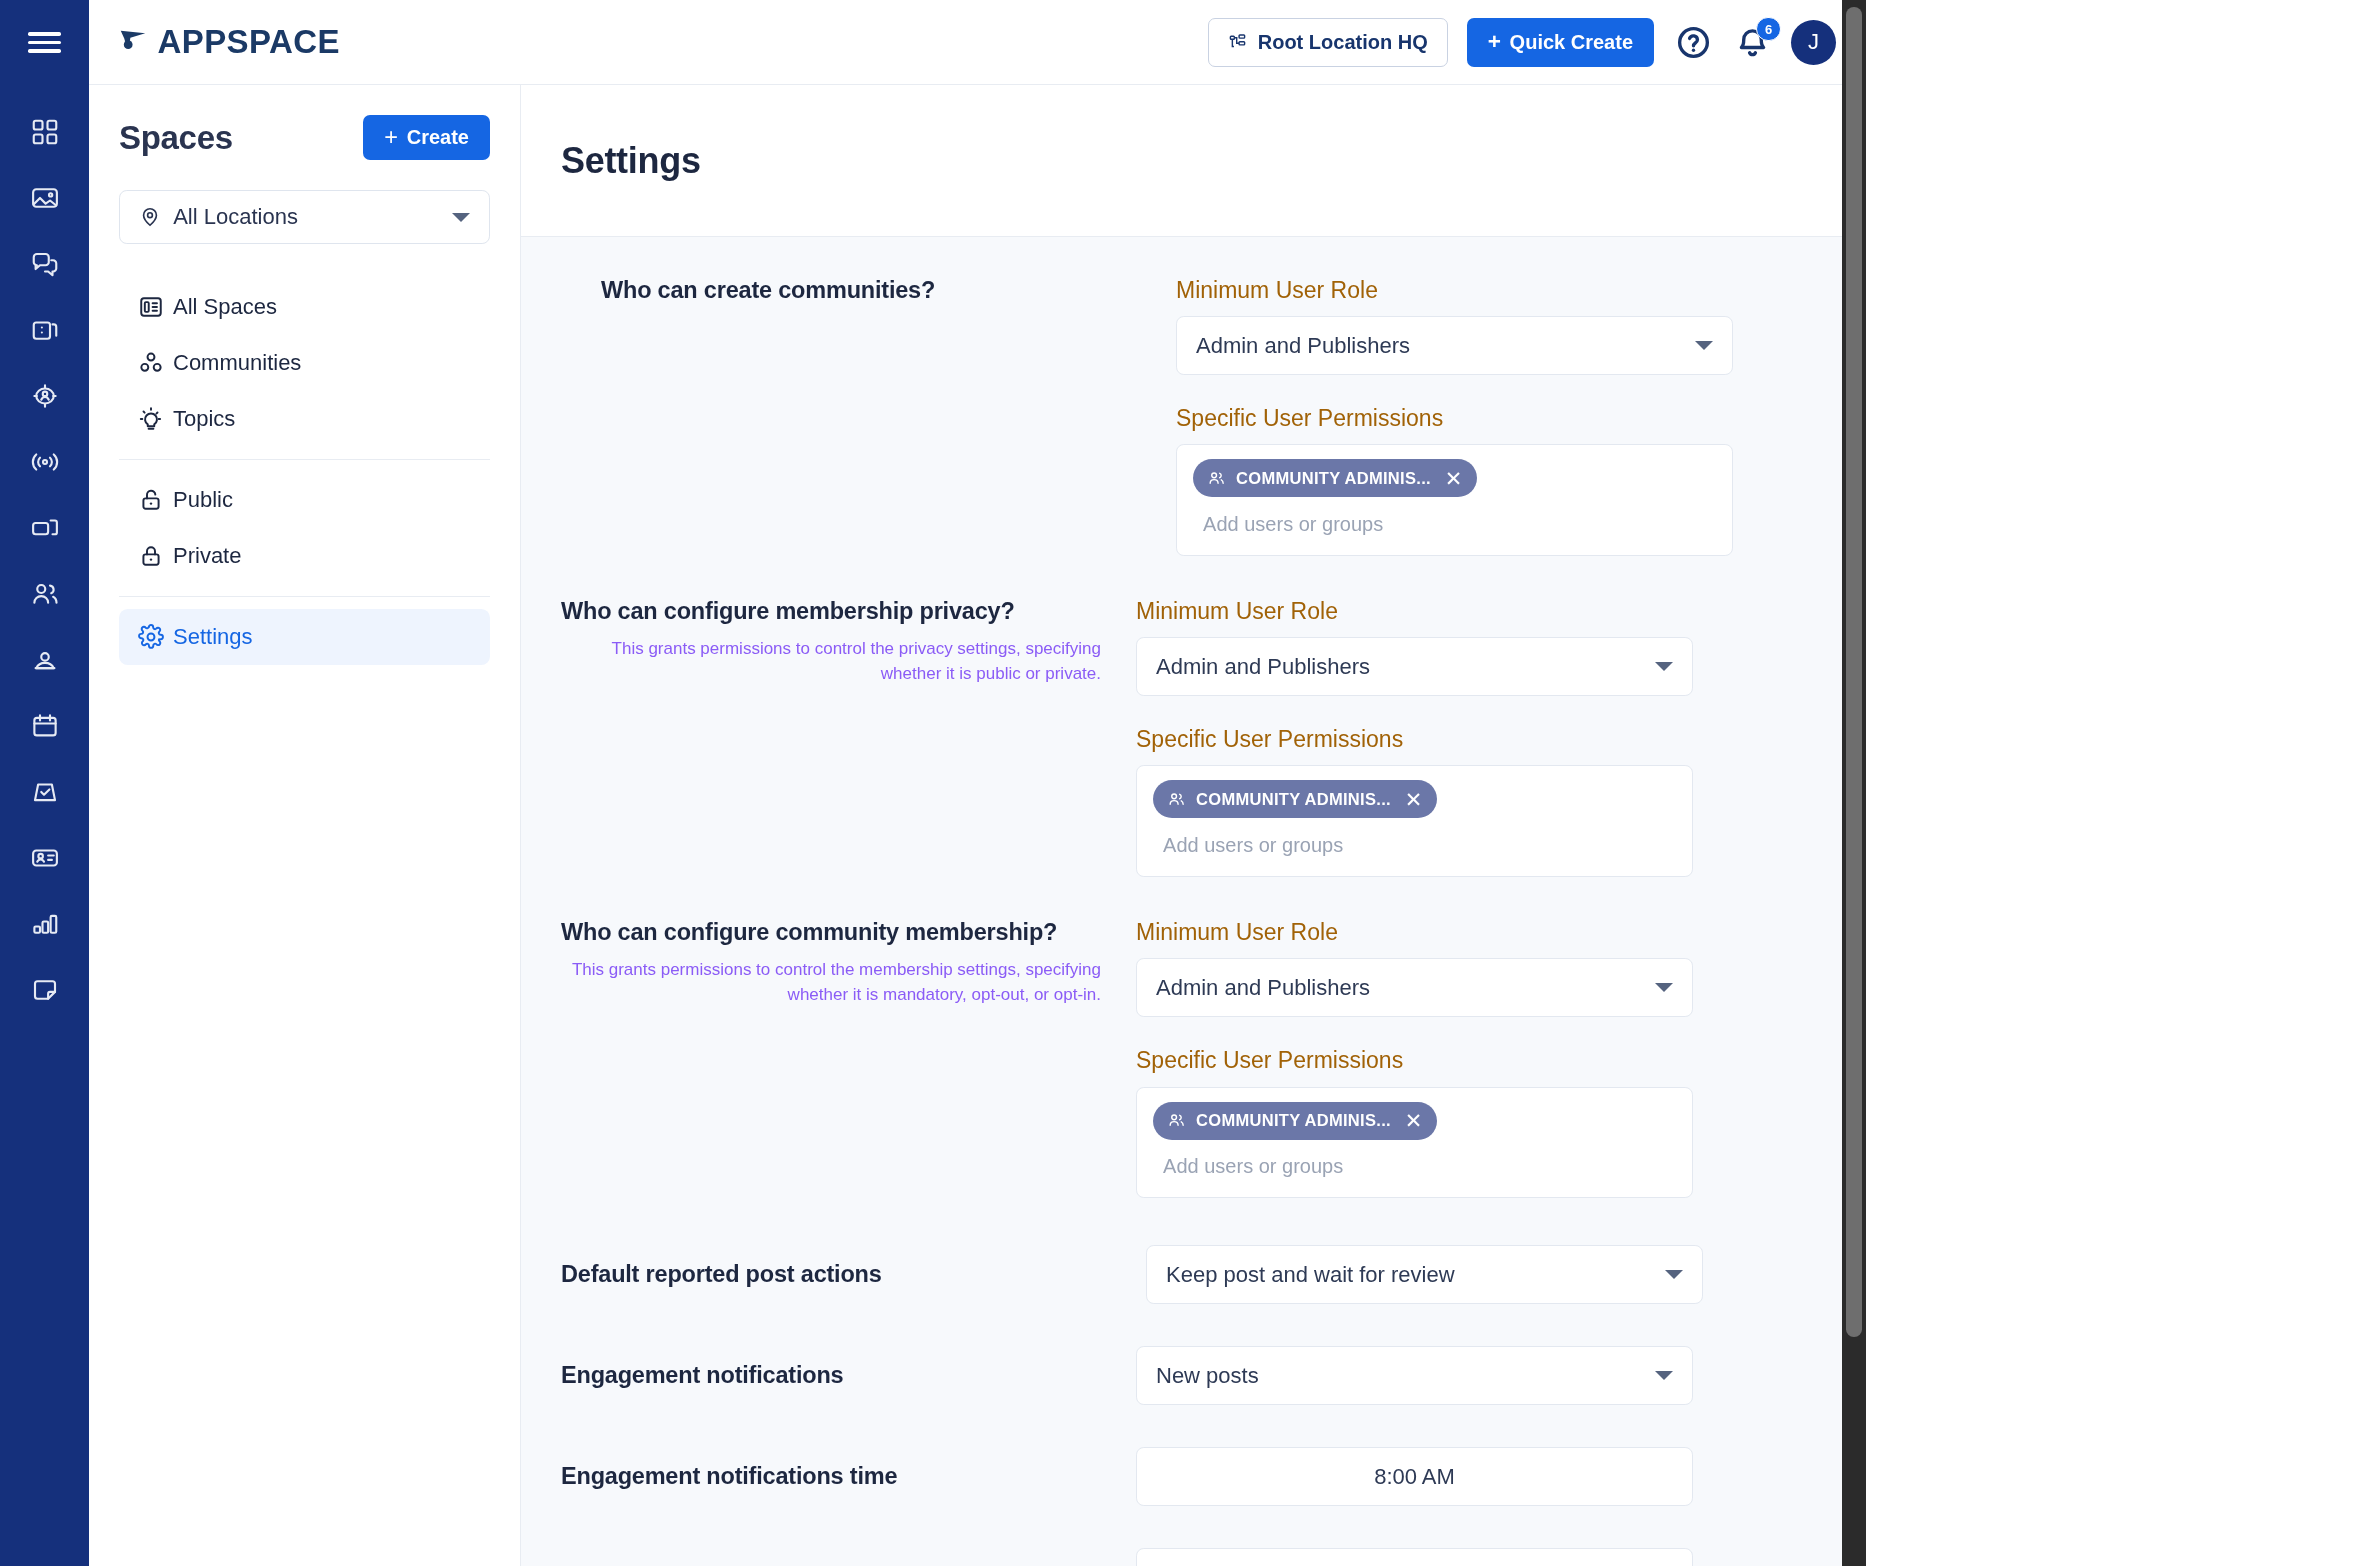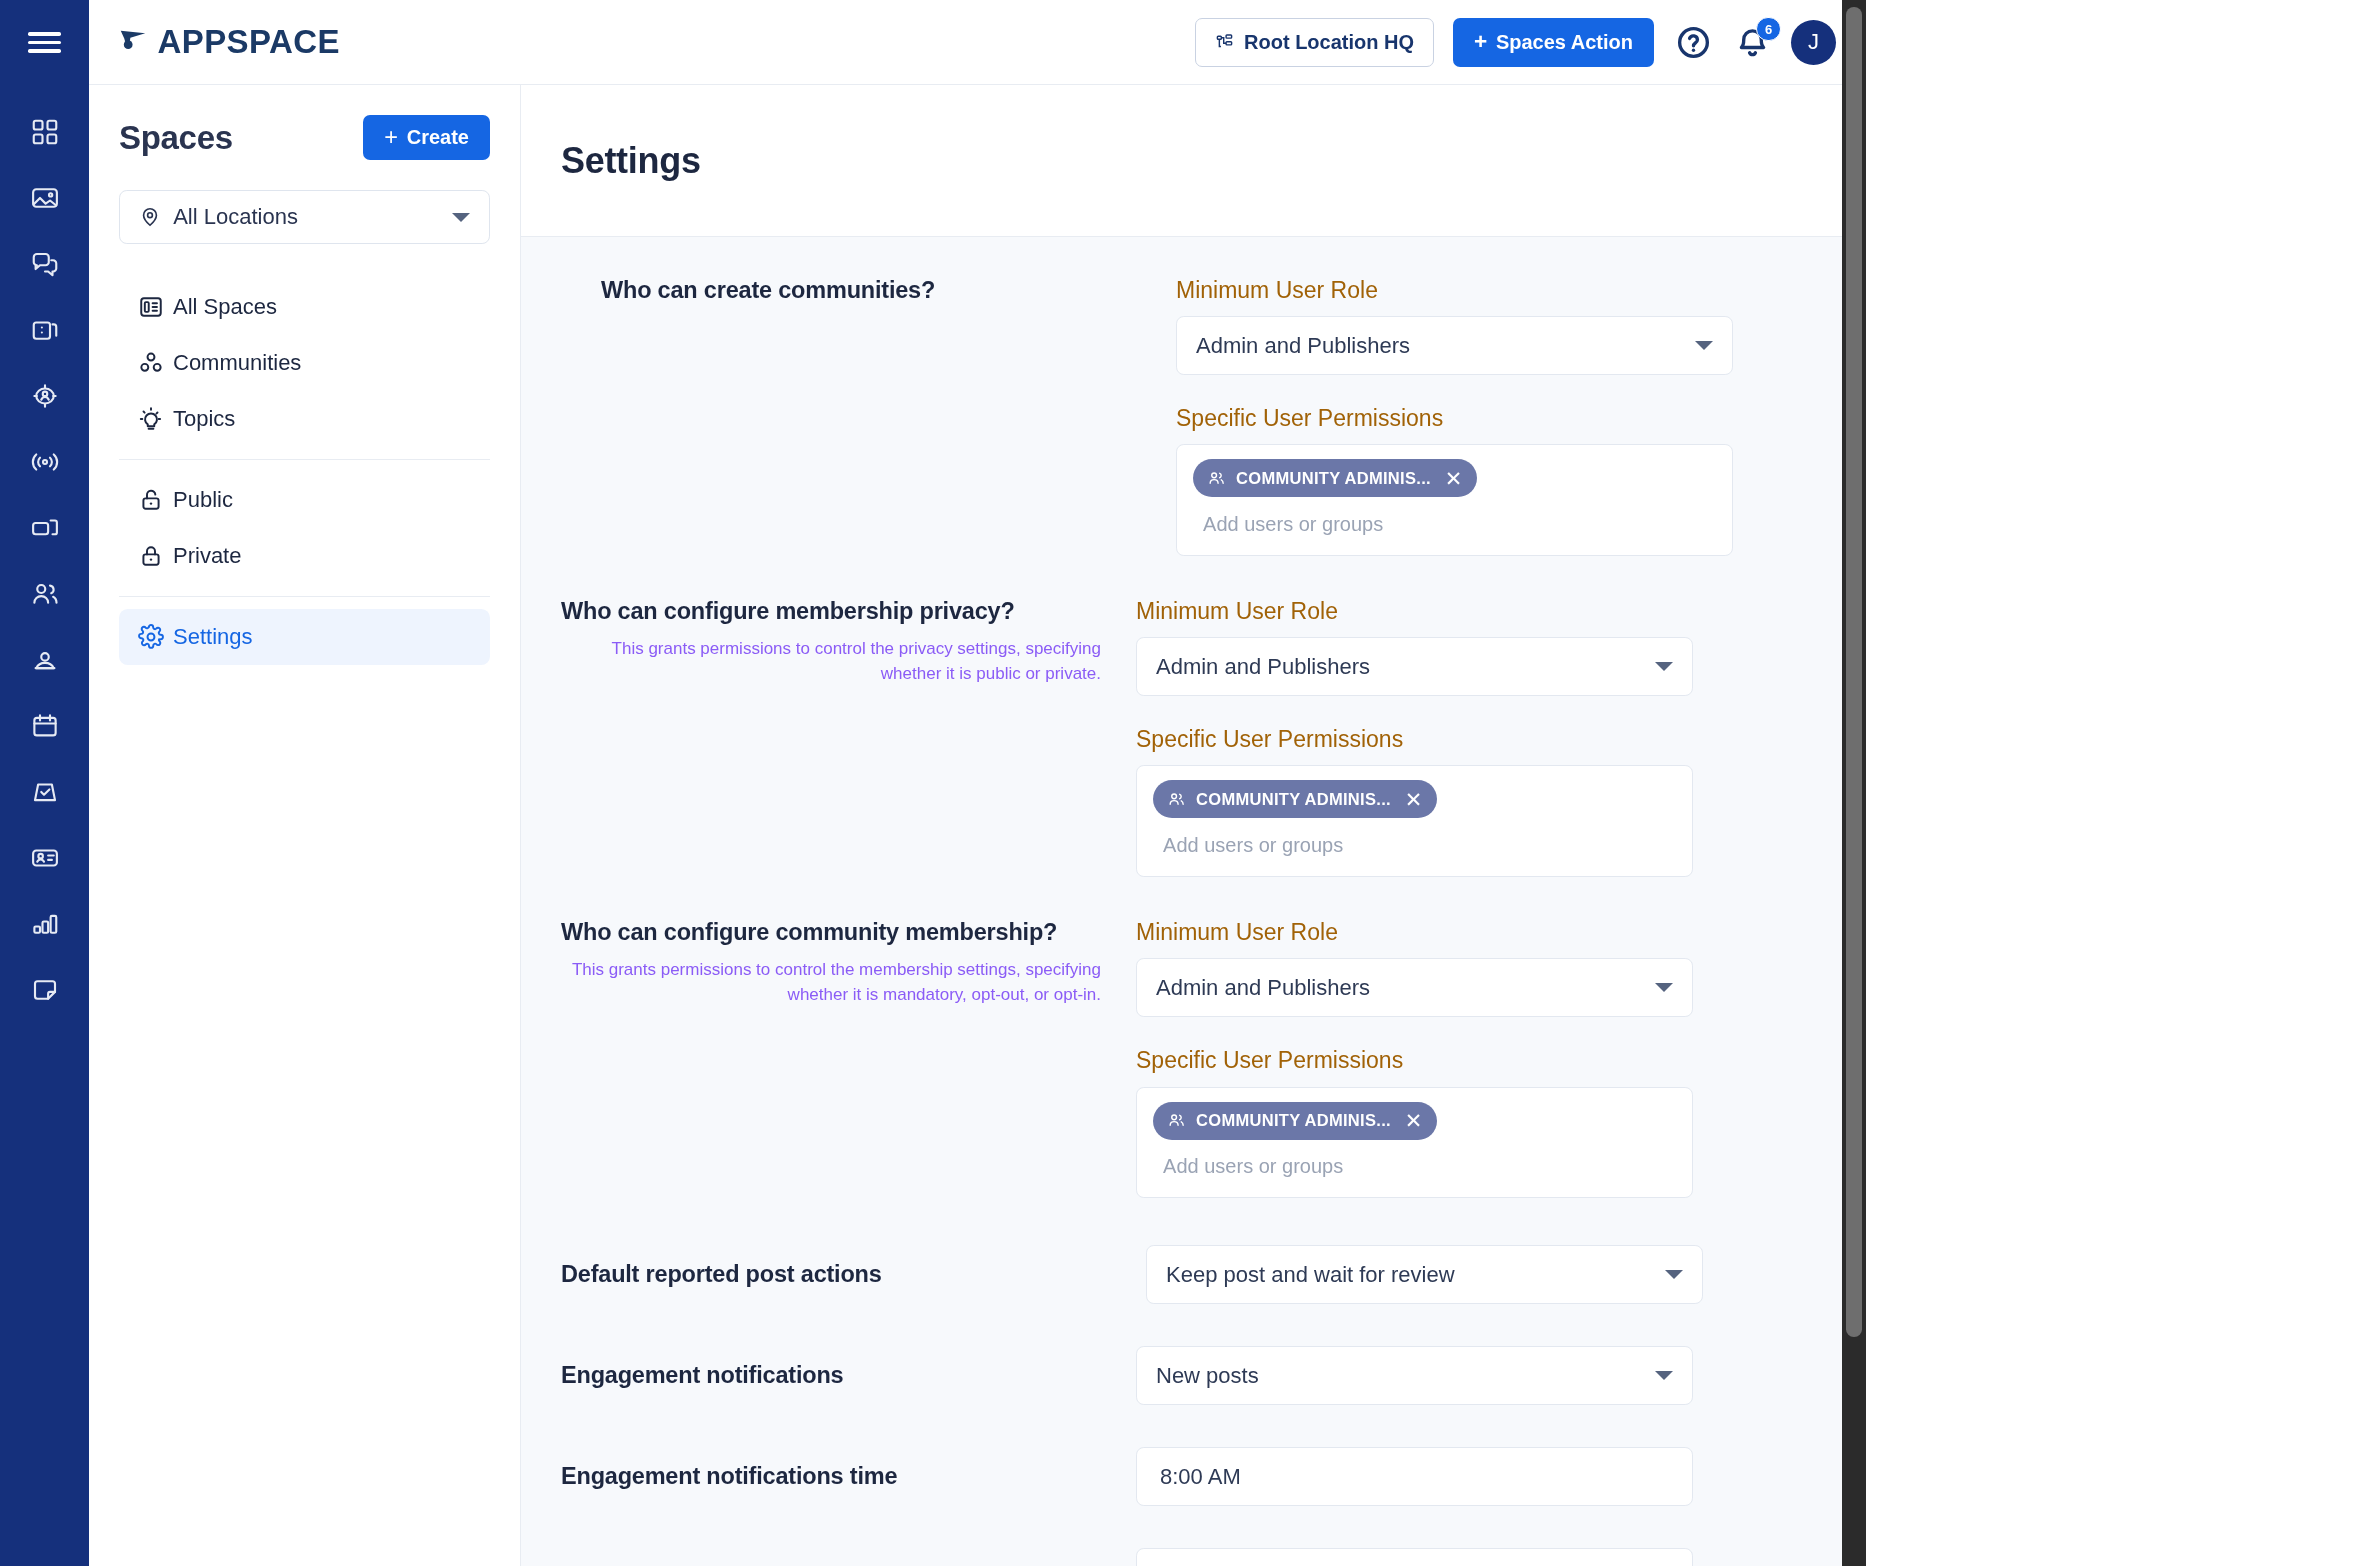--- a/index.html
+++ b/index.html
@@ -170,21 +170,21 @@
     height: 38px; padding: 0 14px; border-radius: 19px;
     background: #6b77a8; color: #fff;
     font-size: 16.5px; font-weight: 600; letter-spacing: 0.3px;
     max-width: 100%;
   }
   .chip svg { width: 19px; height: 19px; stroke: #fff; fill: none; stroke-width: 1.8; stroke-linecap: round; stroke-linejoin: round; }
   .chip .x { font-size: 21px; line-height: 1; cursor: pointer; font-weight: 400; margin-left: 3.5px; }
   .chip-input { font-size: 20px; color: #9aa3b4; margin-top: 15.7px; padding-left: 10.4px; }
   .text-box {
     height: 59px; border: 1.3px solid #e3e8f0; border-radius: 7.8px;
-    background: #fff; display: flex; align-items: center; padding: 0 23px;
+    background: #fff; display: flex; align-items: center; padding: 0 17px; justify-content: center;
   }
   .text-box .val { font-size: 22px; color: #2e3a55; }
 
   
   .scrollbar {
     position: absolute; right: 0; top: 0; width: 24.4px; height: 1567px;
     background: #2b2b2b;
   }
   .scrollbar .thumb {
     position: absolute; left: 4.4px; top: 7px; width: 15.7px; height: 1330px;
@@ -322,21 +322,21 @@
               <rect x="14" y="2.5" width="7" height="4" rx="1"></rect>
             <rect x="14" y="11" width="7" height="4" rx="1"></rect>
               <path d="M8 6h3v7h3M11 6v7"></path>
             <path d="M5.5 8v9h2"></path>
           </svg>
           <span>Root Location HQ</span>
         </div>
 
         <div class="qa-btn">
           <span class="plus">+</span>
-          <span>Spaces Action</span>
+          <span>Quick Create</span>
         </div>
 
         <div class="icon-btn">
           <svg viewBox="0 0 24 24">
             <circle cx="12" cy="12" r="9.5"></circle>
             <path d="M9.3 9.2a2.8 2.8 0 015.4 1c0 1.9-2.7 2.2-2.7 4"></path>
             <path d="M12 17.3v.01"></path>
           </svg>
         </div>
 

